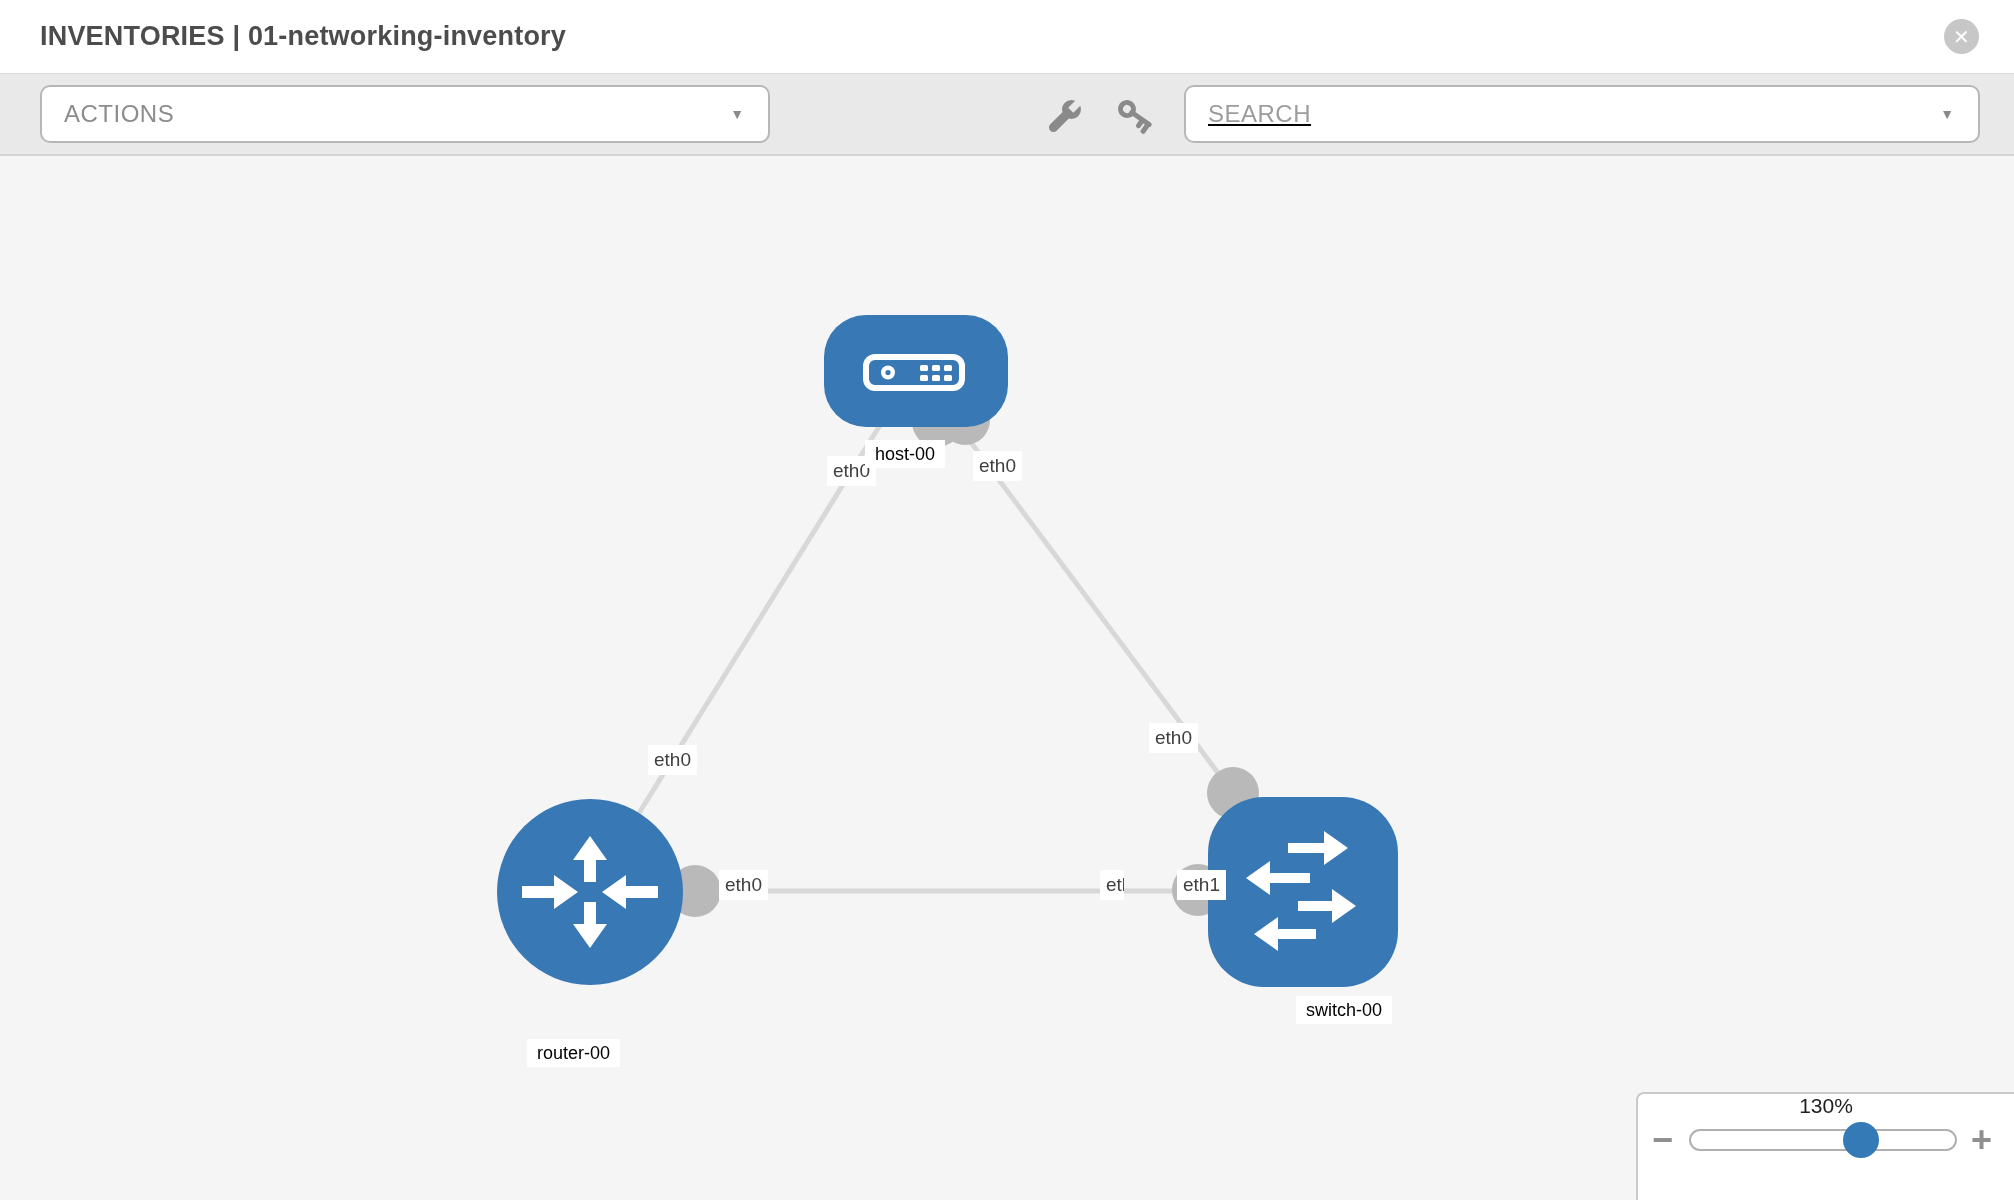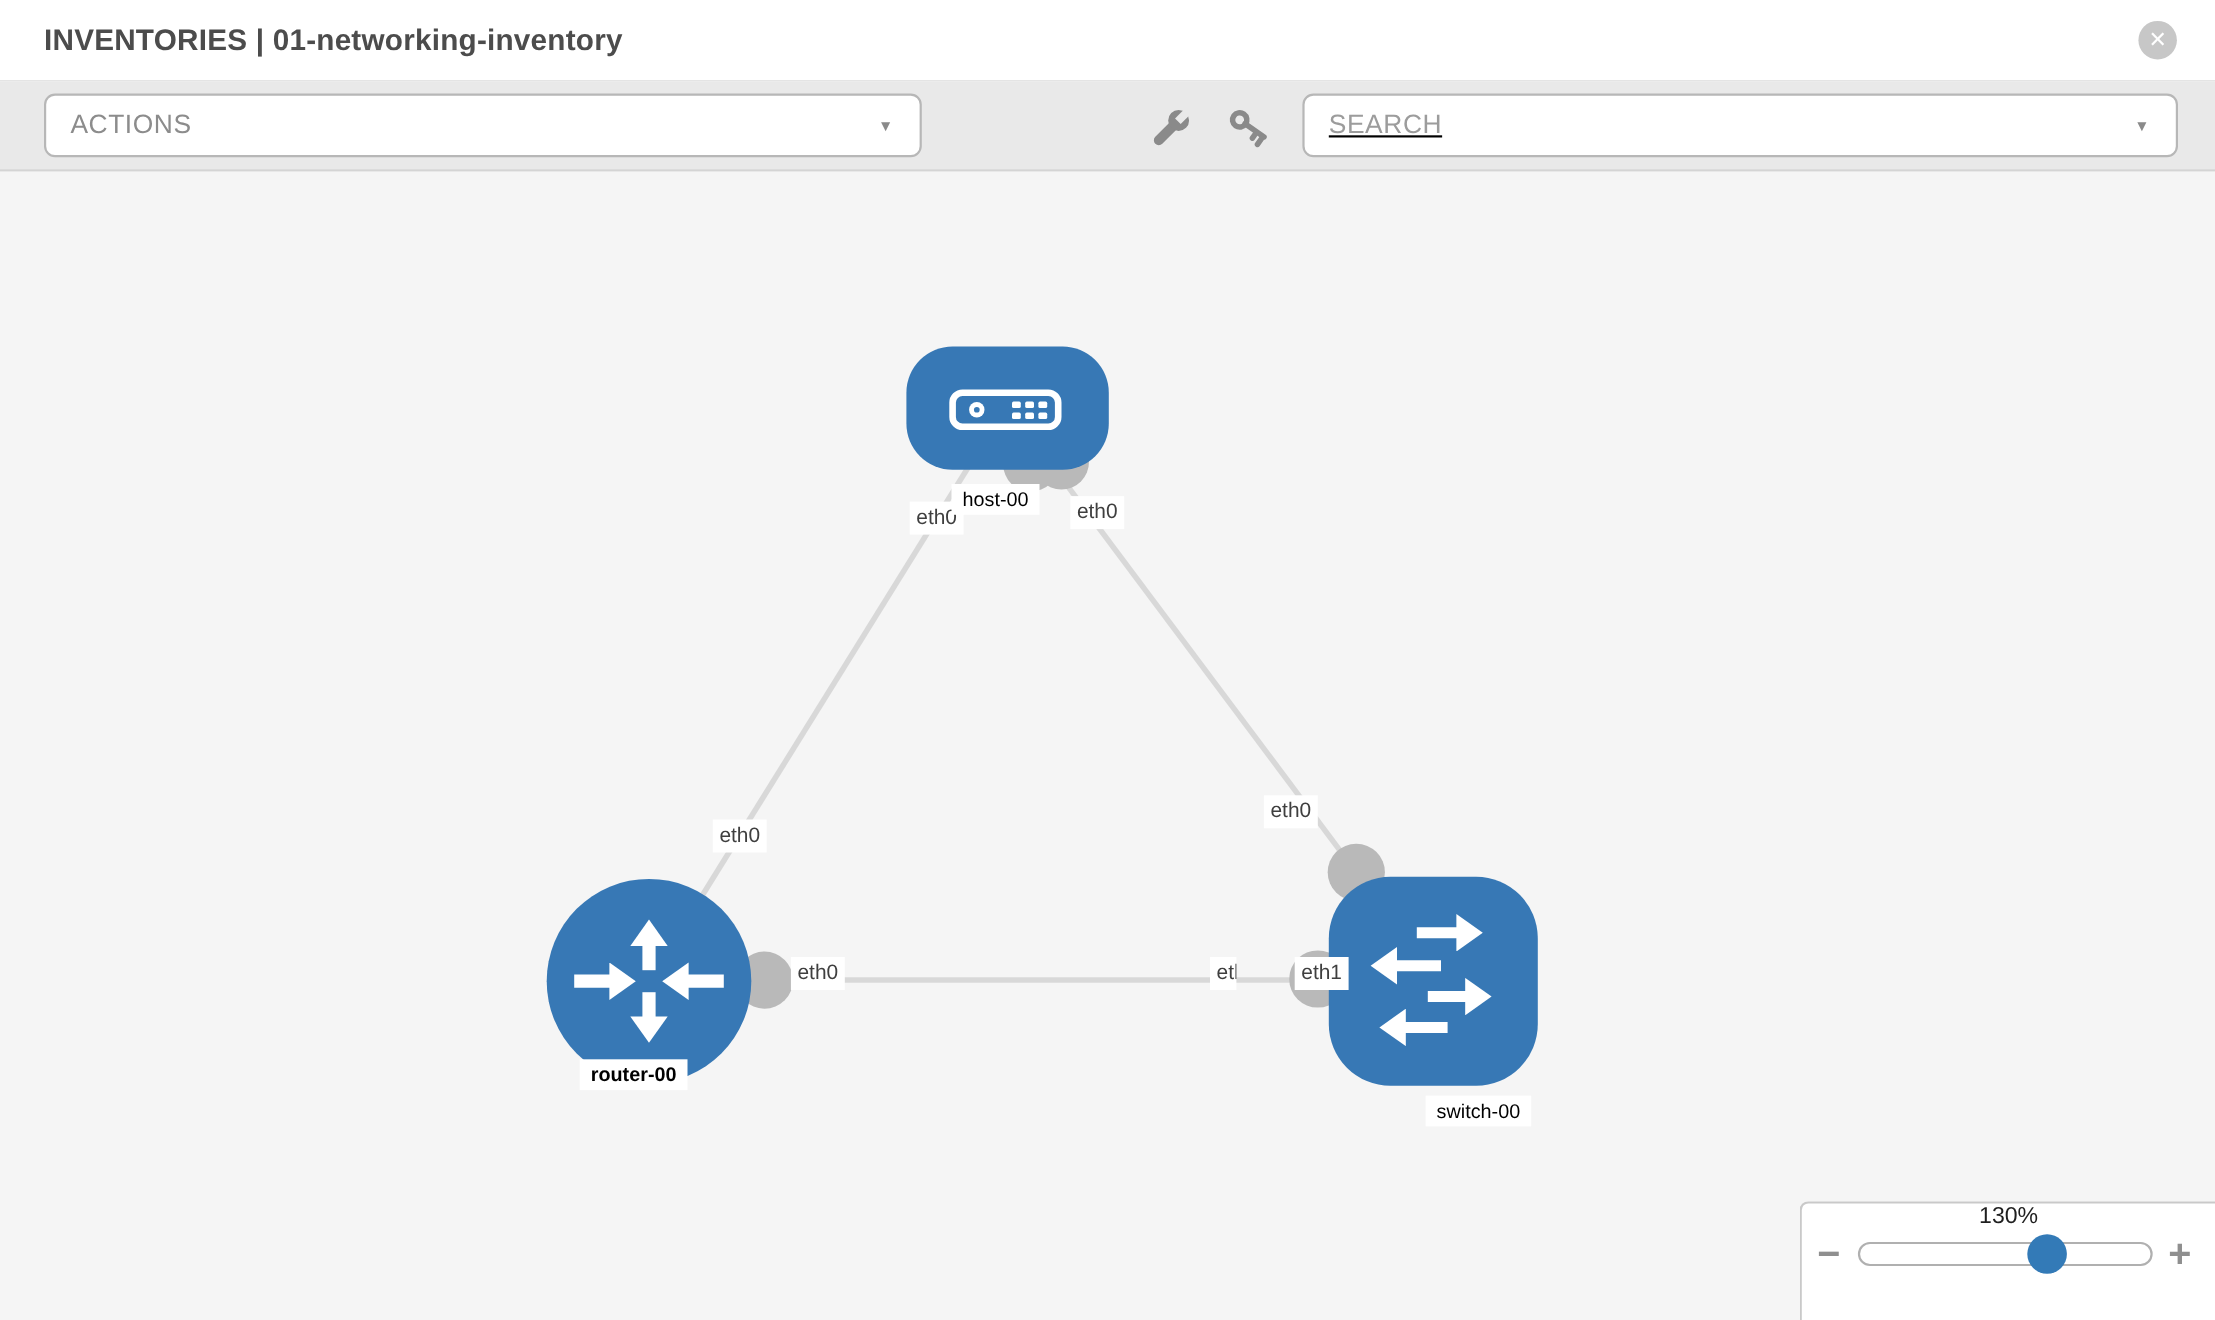--- a/index.html
+++ b/index.html
@@ -31,21 +31,21 @@
   .select-box {
     position:absolute; top:11px; height:58px; background:#fff;
     border:2px solid #b7b7b7; border-radius:10px; box-sizing:border-box;
     display:flex; align-items:center; cursor:pointer;
   }
   .select-box .lbl { margin-left:22px; font-size:24px; color:#8c8c8c; letter-spacing:.5px; }
   .select-box .caret {
     position:absolute; right:24px; top:50%; transform:translateY(-50%);
     font-size:14px; color:#8a8a8a;
   }
-  .actions-box { left:40px; width:798px; }
+  .actions-box { left:40px; width:730px; }
   .search-box { left:1184px; width:796px;text-decoration:underline; }
   .search-box .lbl { color:#9c9c9c; }
   .tool-icons { position:absolute; left:1044px; top:22px; display:flex; gap:32px; }
   .tool-icons svg { display:block; cursor:pointer; }
   
   .canvas {
     position:absolute; left:0; top:156px; width:2014px; height:1044px;
     background:#f5f5f5; overflow:hidden;
   }
   .canvas svg.net { position:absolute; left:0; top:0; }
@@ -183,21 +183,21 @@
 
     <div class="chip" style="left:827px; top:300px;">eth0</div>
     <div class="chip" style="left:973px; top:295px;">eth0</div>
     <div class="chip" style="left:648px; top:589px;">eth0</div>
     <div class="chip" style="left:1149px; top:567px;">eth0</div>
     <div class="chip" style="left:719px; top:714px;">eth0</div>
     <div class="chip chip-clip" style="left:1100px; top:714px;">eth0</div>
     <div class="chip" style="left:1177px; top:714px;">eth1</div>
 
     <div class="chip node-chip" style="left:865px; top:284px;">host-00</div>
-    <div class="chip node-chip" style="left:527px; top:807px;font-weight:bold;">router-00</div>
+    <div class="chip node-chip" style="left:527px; top:883px;">router-00</div>
     <div class="chip node-chip" style="left:1296px; top:840px;">switch-00</div>
 
     <div class="zoom-panel">
       <div class="zoom-level">130%</div>
       <div class="zoom-row">
         <div class="zoom-btn zoom-minus">−</div>
         <div class="zoom-track">
           <div class="zoom-handle"></div>
         </div>
         <div class="zoom-btn zoom-plus">+</div>

